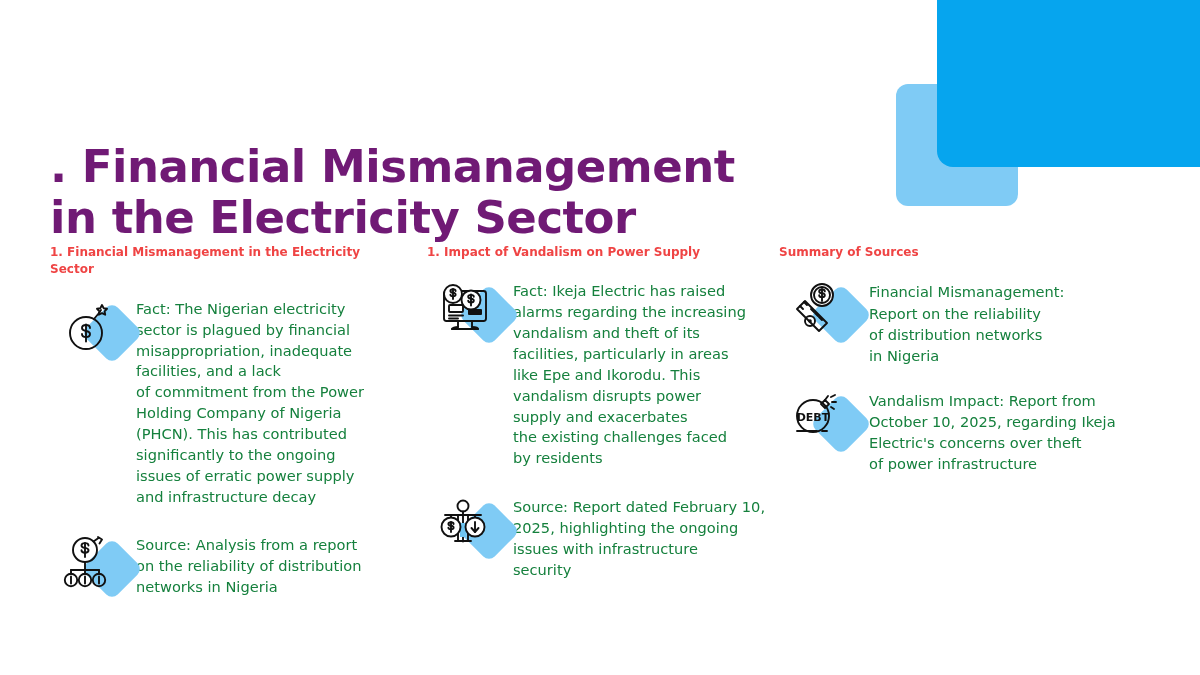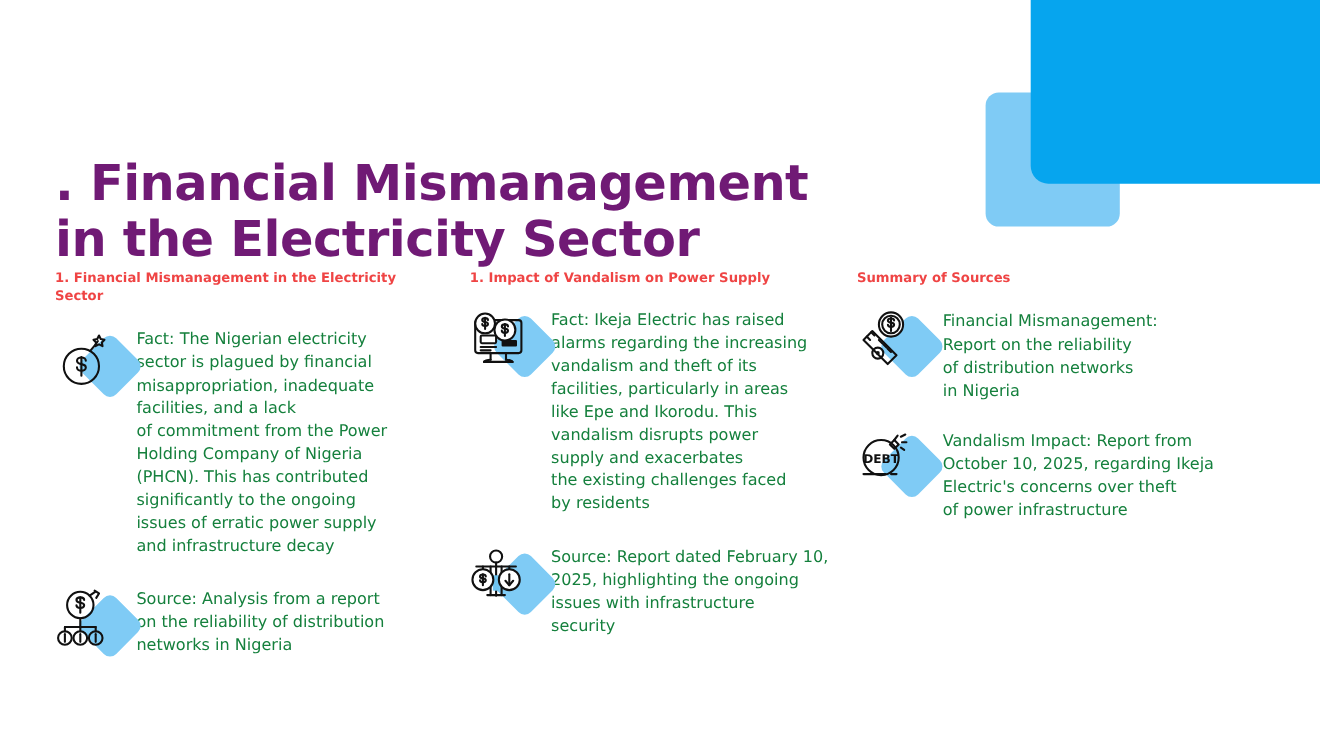--- a/index.html
+++ b/index.html
@@ -80,20 +80,21 @@
     display: flex;
     align-items: flex-start;
     margin-bottom: 26px;
   }
   .item-icon {
     flex: 0 0 auto;
     width: 74px;
     height: 62px;
     position: relative;
     margin-top: 2px;
+    margin-left: 12px;
   }
   .item-text {
     font-family: "DejaVu Sans", sans-serif;
     font-size: 14.6px;
     line-height: 1.43;
     color: #15803d;
     white-space: pre-line;
     padding-top: 2px;
   }
   .c3 .item-text {

